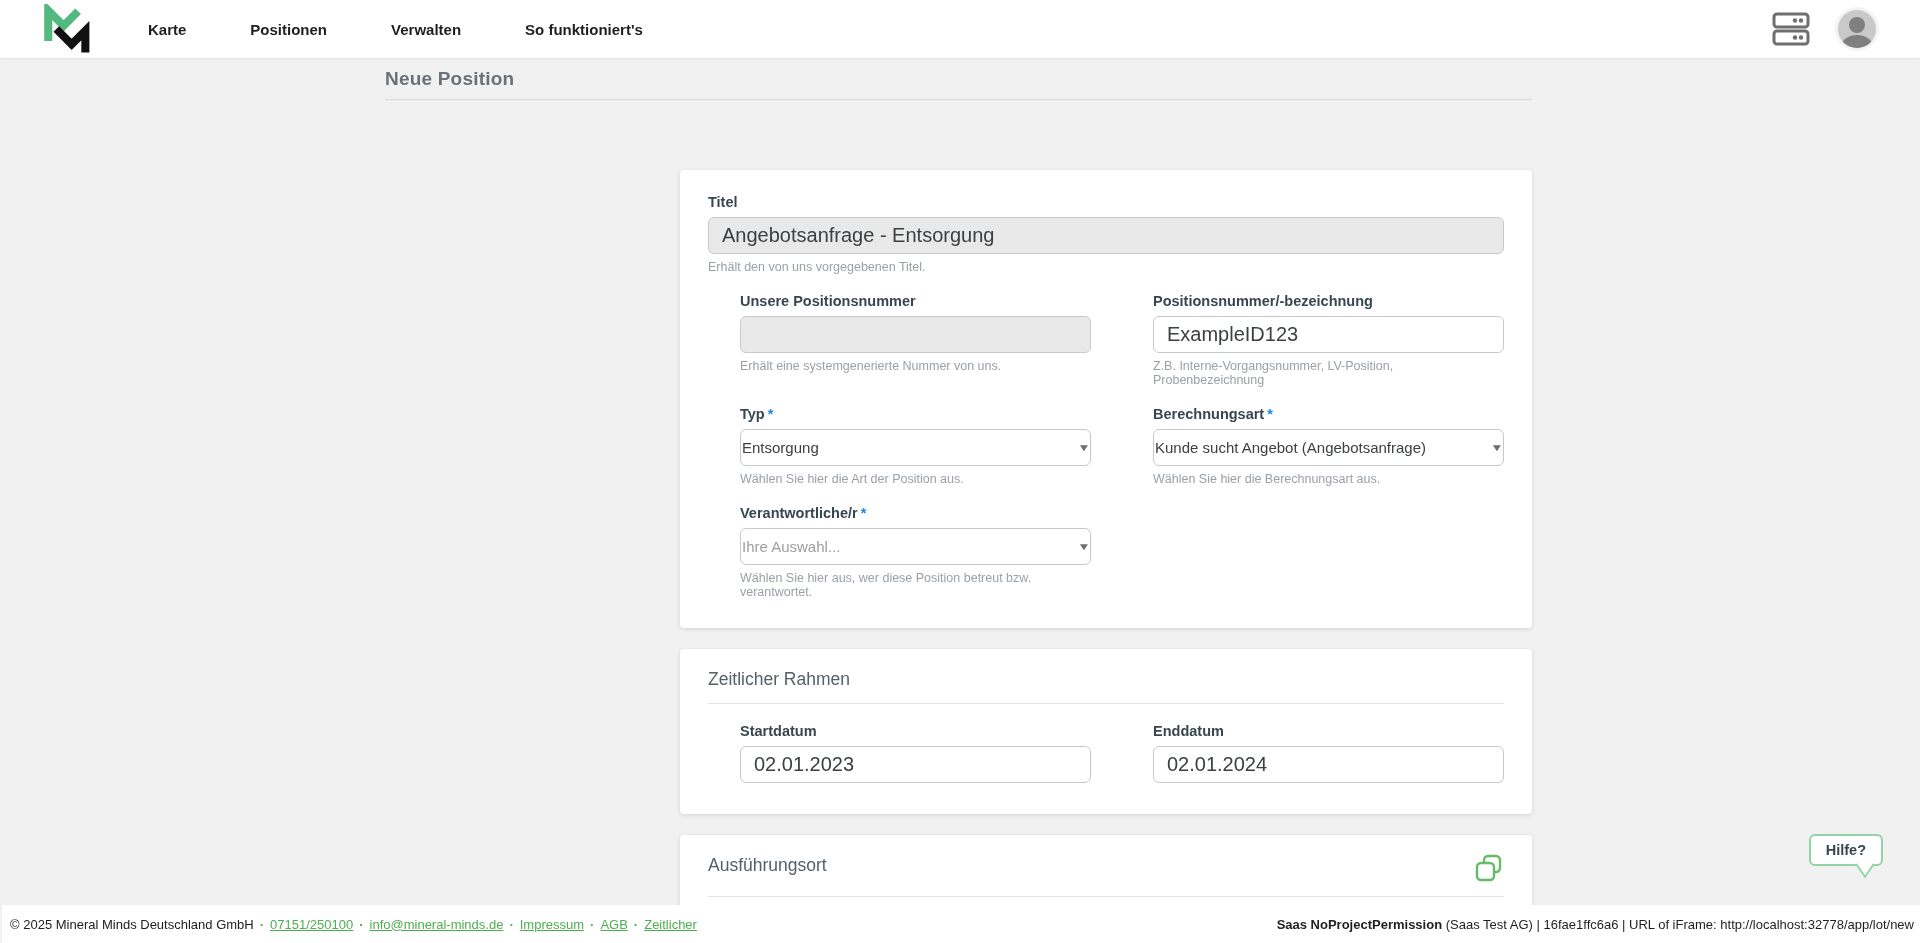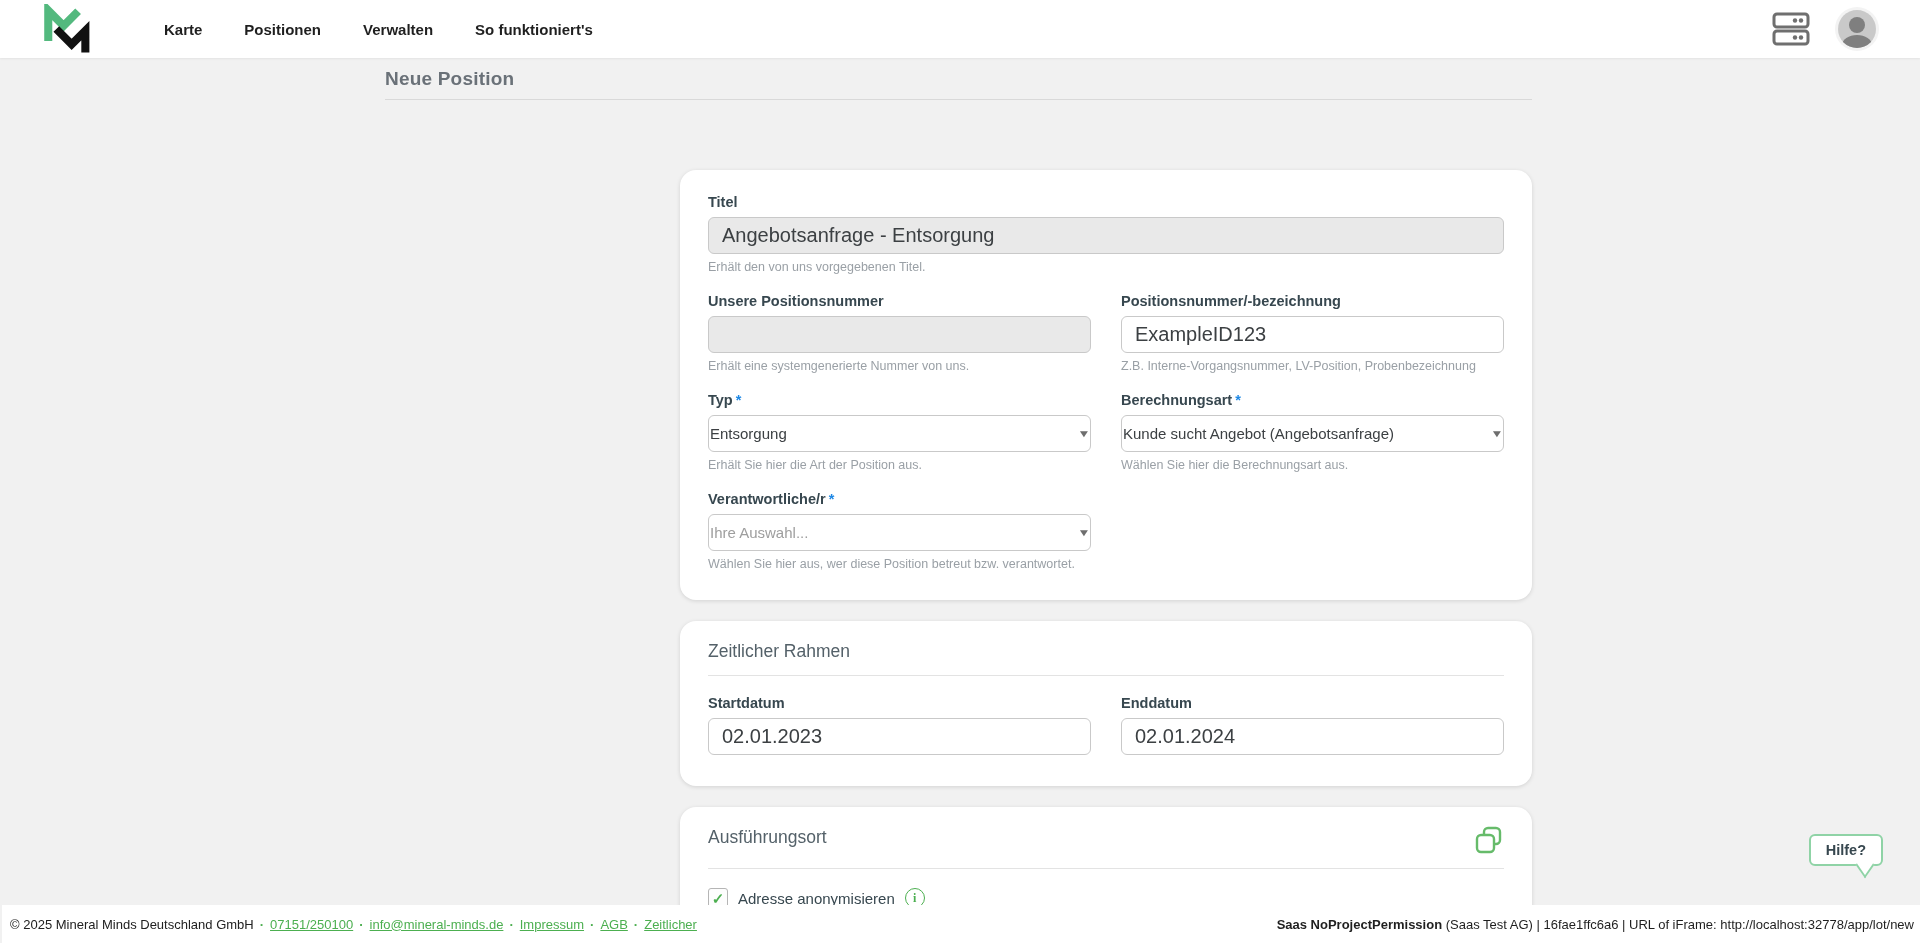--- a/index.html
+++ b/index.html
@@ -3,54 +3,54 @@
 <meta charset="utf-8">
 <style>
   * { margin:0; padding:0; box-sizing:border-box; }
   html,body { width:1920px; height:943px; overflow:hidden;
               font-family:"Liberation Sans", sans-serif; background:#f1f1f1; }
 
   
   .navbar { position:fixed; top:0; left:0; width:1920px; height:58px; background:#fff;
             display:flex; align-items:center; z-index:20; box-shadow:0 1px 2px rgba(0,0,0,.06); }
   .logo { margin-left:40px; width:52px; height:50px; display:flex; align-items:center; }
-  .nav-links { display:flex; align-items:center; margin-left:72px; gap:42px; }
+  .nav-links { display:flex; align-items:center; margin-left:56px; gap:64px; }
   .nav-link { font-size:15px; font-weight:700; color:#1f1f1f; cursor:pointer; white-space:nowrap; }
   .nav-right { margin-left:auto; margin-right:44px; display:flex; align-items:center; gap:28px; }
   .dns-icon { width:38px; height:34px; cursor:pointer; }
   .avatar { width:38px; height:38px; border-radius:50%; background:#c9c9c9; position:relative;
             overflow:hidden; cursor:pointer; box-shadow:0 0 0 3px #f3f3f3; }
   .avatar .head { position:absolute; left:11px; top:7px; width:16px; height:16px; border-radius:50%; background:#7f7f7f; }
   .avatar .body { position:absolute; left:4px; top:25px; width:30px; height:20px; border-radius:50% 50% 0 0; background:#7f7f7f; }
 
   
   .main { position:absolute; top:58px; left:0; width:1920px; height:885px; overflow:hidden; }
   .page-title-wrap { margin:10px 388px 0 385px; padding-bottom:9px; border-bottom:1px solid #d9d9d9; }
   .page-title { font-size:19px; font-weight:700; color:#6a7178; letter-spacing:.2px; }
 
   .cards { position:absolute; left:680px; top:112px; width:852px; }
-  .card { background:#fff; border-radius:16px; box-shadow:0 1px 4px rgba(0,0,0,.13); padding:24px 28px; margin-bottom:21px; }
+  .card { background:#fff; border-radius:4px; box-shadow:0 1px 4px rgba(0,0,0,.13); padding:24px 28px; margin-bottom:21px; }
 
   .field { margin-bottom:19px; }
   .field-label { font-size:14.5px; font-weight:700; color:#37474f; margin-bottom:7px; }
   .req { color:#1e88e5; margin-left:3px; font-weight:700; }
   .text-input { width:100%; height:37px; border:1px solid #c9c9c9; border-radius:6px; background:#fff;
                 font-family:"Liberation Sans",sans-serif; font-size:20px; color:#3c4043; padding:0 13px; outline:none; }
   .text-input:disabled, .text-input.disabled { background:#e9e9e9; color:#3c4043; }
   .text-input::placeholder { color:#9e9e9e; }
   .helper { margin-top:6px; font-size:12.5px; color:#9aa0a6; }
 
   .select-box { width:100%; height:37px; border:1px solid #c9c9c9; border-radius:6px; background:#fff;
                 display:flex; align-items:center; padding:0 1px; cursor:pointer; }
   .select-value { font-size:15px; color:#3c4043; flex:1; }
   .select-value.placeholder { color:#9e9e9e; }
   .select-arrow { font-size:10px; color:#6e6e6e; transform:scaleX(1.35); margin-left:8px; }
 
   .two-col { display:flex; gap:30px; }
-  .two-col > div { width:383px; }
+  .two-col > div { width:383px;margin-left:32px; }
 
   .card-heading-row { display:flex; align-items:flex-start; justify-content:space-between; }
   .card-heading { font-size:17.5px; font-weight:400; color:#546169; }
   .card-divider { border:none; border-top:1px solid #e3e3e3; margin:13px 0 19px 0; }
   .copy-icon { width:30px; height:30px; cursor:pointer; margin-top:-2px; }
 
   
   .checkbox-row { display:flex; align-items:center; gap:10px; margin-bottom:20px; }
   .checkbox { width:20px; height:20px; border:1px solid #b5b5b5; border-radius:3px; background:#fdfdfd;
               display:flex; align-items:center; justify-content:center; cursor:pointer; }
@@ -140,21 +140,21 @@
 
       <div class="two-col">
         <div class="field">
           <div class="field-label">
             <span>Typ</span><span class="req">*</span>
           </div>
           <div class="select-box">
             <span class="select-value">Entsorgung</span>
             <span class="select-arrow">▼</span>
           </div>
-          <div class="helper">Erhält Sie hier die Art der Position aus.</div>
+          <div class="helper">Wählen Sie hier die Art der Position aus.</div>
         </div>
         <div class="field">
           <div class="field-label">
             <span>Berechnungsart</span><span class="req">*</span>
           </div>
           <div class="select-box">
             <span class="select-value">Kunde sucht Angebot (Angebotsanfrage)</span>
             <span class="select-arrow">▼</span>
           </div>
           <div class="helper">Wählen Sie hier die Berechnungsart aus.</div>

